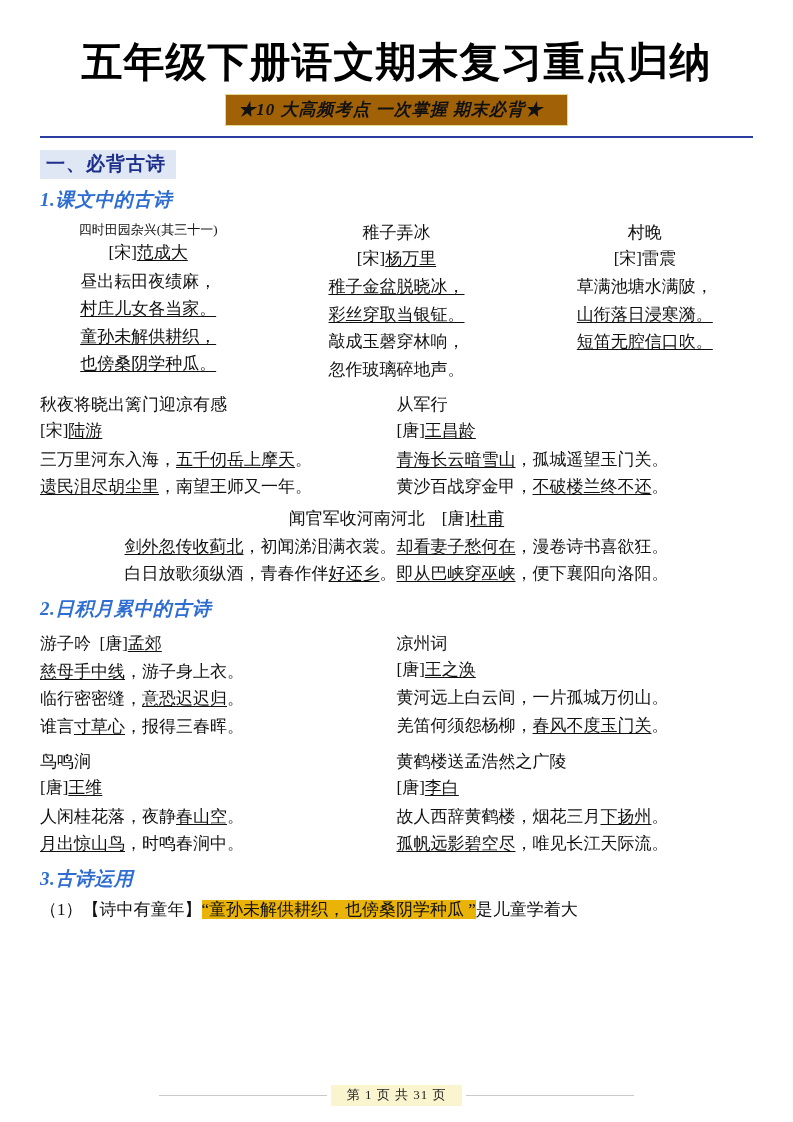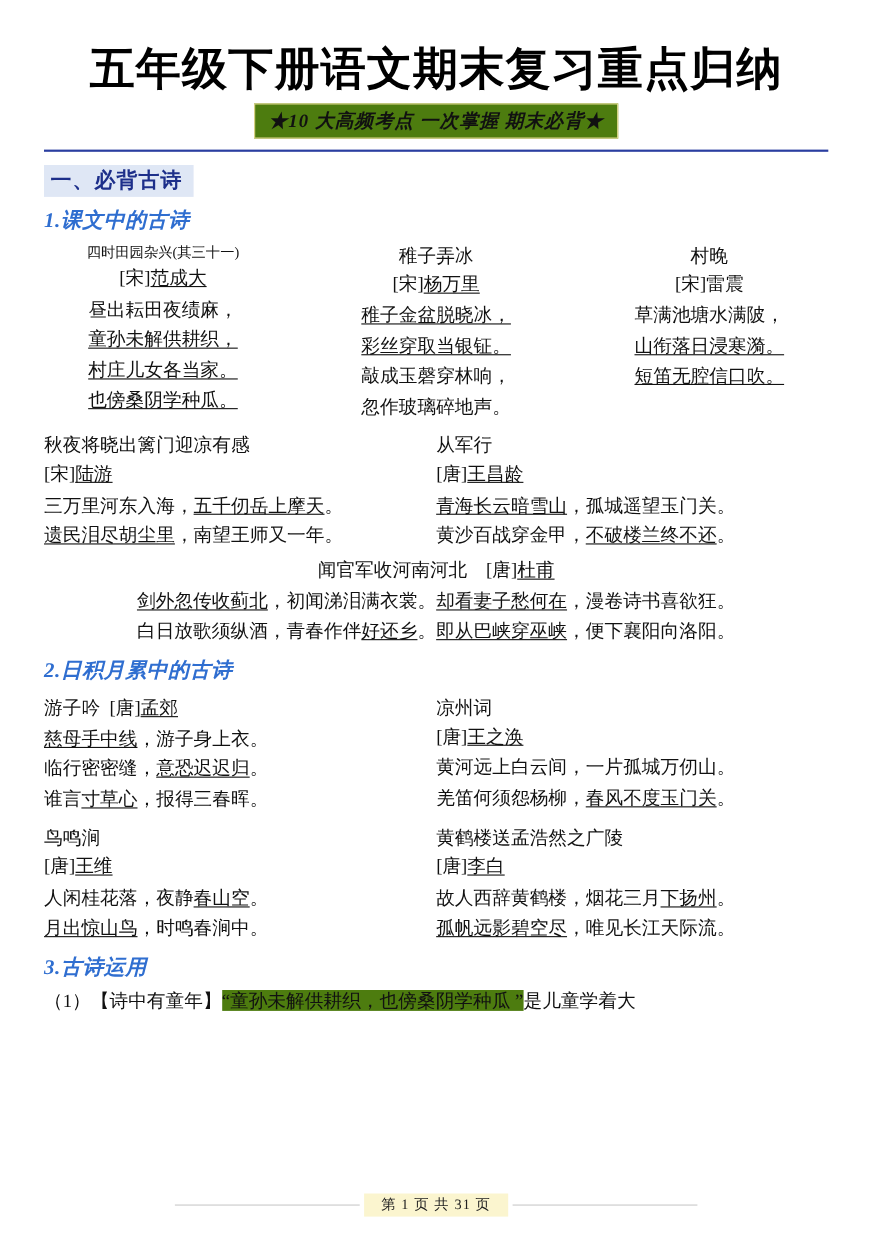--- a/index.html
+++ b/index.html
@@ -35,26 +35,26 @@
     white-space: nowrap;
     color: #000;
   }
 
   .subtitle-wrap {
     display: flex;
     justify-content: center;
     margin-top: 8px;
   }
   .subtitle {
-    background: #4d7c0f;
+    background: #a16207;
     border: 1px solid #e3d98e;
     font-size: 17px;
     font-weight: bold;
     font-style: italic;
-    padding: 3px 12px 4px 12px;
+    padding: 3px 24px 4px 12px;
     letter-spacing: 1px;
     color: #111;
     font-family: "Liberation Serif", serif;
   }
 
   .rule {
     border: none;
     border-top: 2px solid #2a3ea0;
     margin: 10px 0 12px 0;
   }
@@ -128,21 +128,21 @@
     text-align: left;
   }
 
   
   .apply-line {
     font-size: 17px;
     line-height: 1.6;
     margin-top: 4px;
   }
   .hl {
-    background: #4d7c0f;
+    background: #eab308;
     font-family: Liberation Serif, serif;
   }
 
   
   .footer {
     position: absolute;
     left: 0;
     right: 0;
     bottom: 16px;
     text-align: center;
@@ -181,22 +181,22 @@
   </div>
 
   <div class="h2">1.课文中的古诗</div>
 
   <div class="poem-row">
 
     <div class="poem-col">
       <div class="poem-title small">四时田园杂兴(其三十一)</div>
       <div class="poem-author">[宋]<u>范成大</u></div>
       <div class="poem-line">昼出耘田夜绩麻，</div>
+      <div class="poem-line u">村庄儿女各当家。</div>
       <div class="poem-line u">童孙未解供耕织，</div>
-      <div class="poem-line u">村庄儿女各当家。</div>
       <div class="poem-line u">也傍桑阴学种瓜。</div>
     </div>
 
     <div class="poem-col">
       <div class="poem-title">稚子弄冰</div>
       <div class="poem-author">[宋]<u>杨万里</u></div>
       <div class="poem-line u">稚子金盆脱晓冰，</div>
       <div class="poem-line u">彩丝穿取当银钲。</div>
       <div class="poem-line">敲成玉磬穿林响，</div>
       <div class="poem-line">忽作玻璃碎地声。</div>

